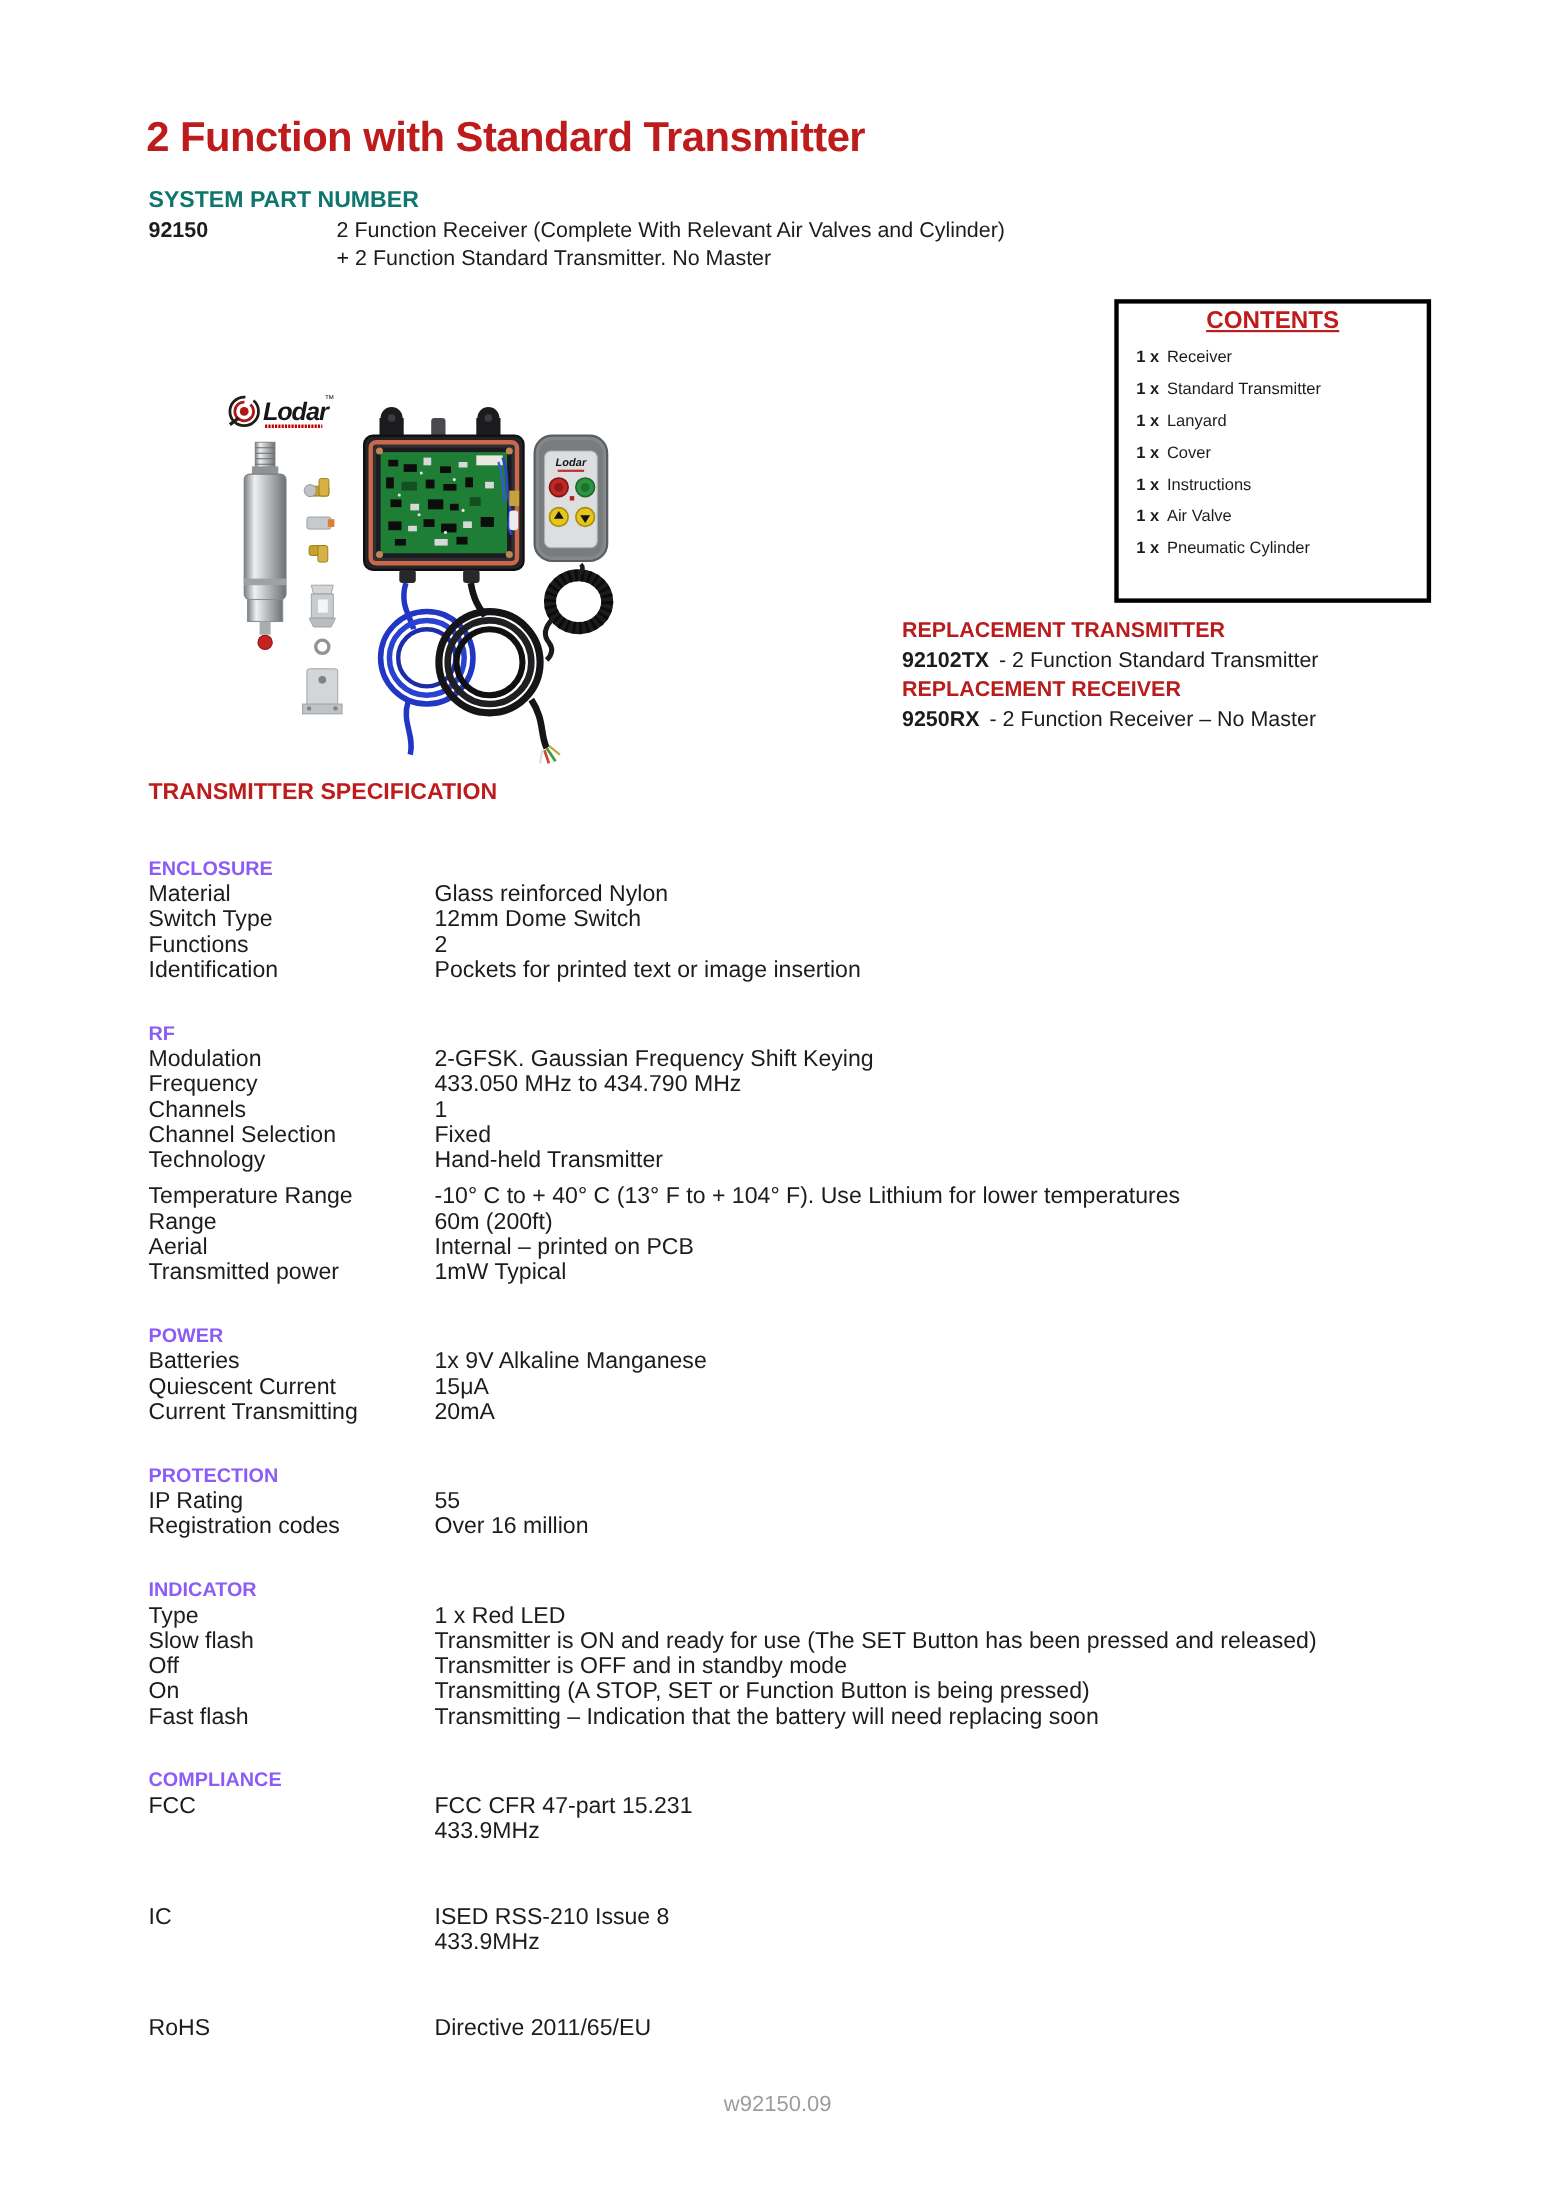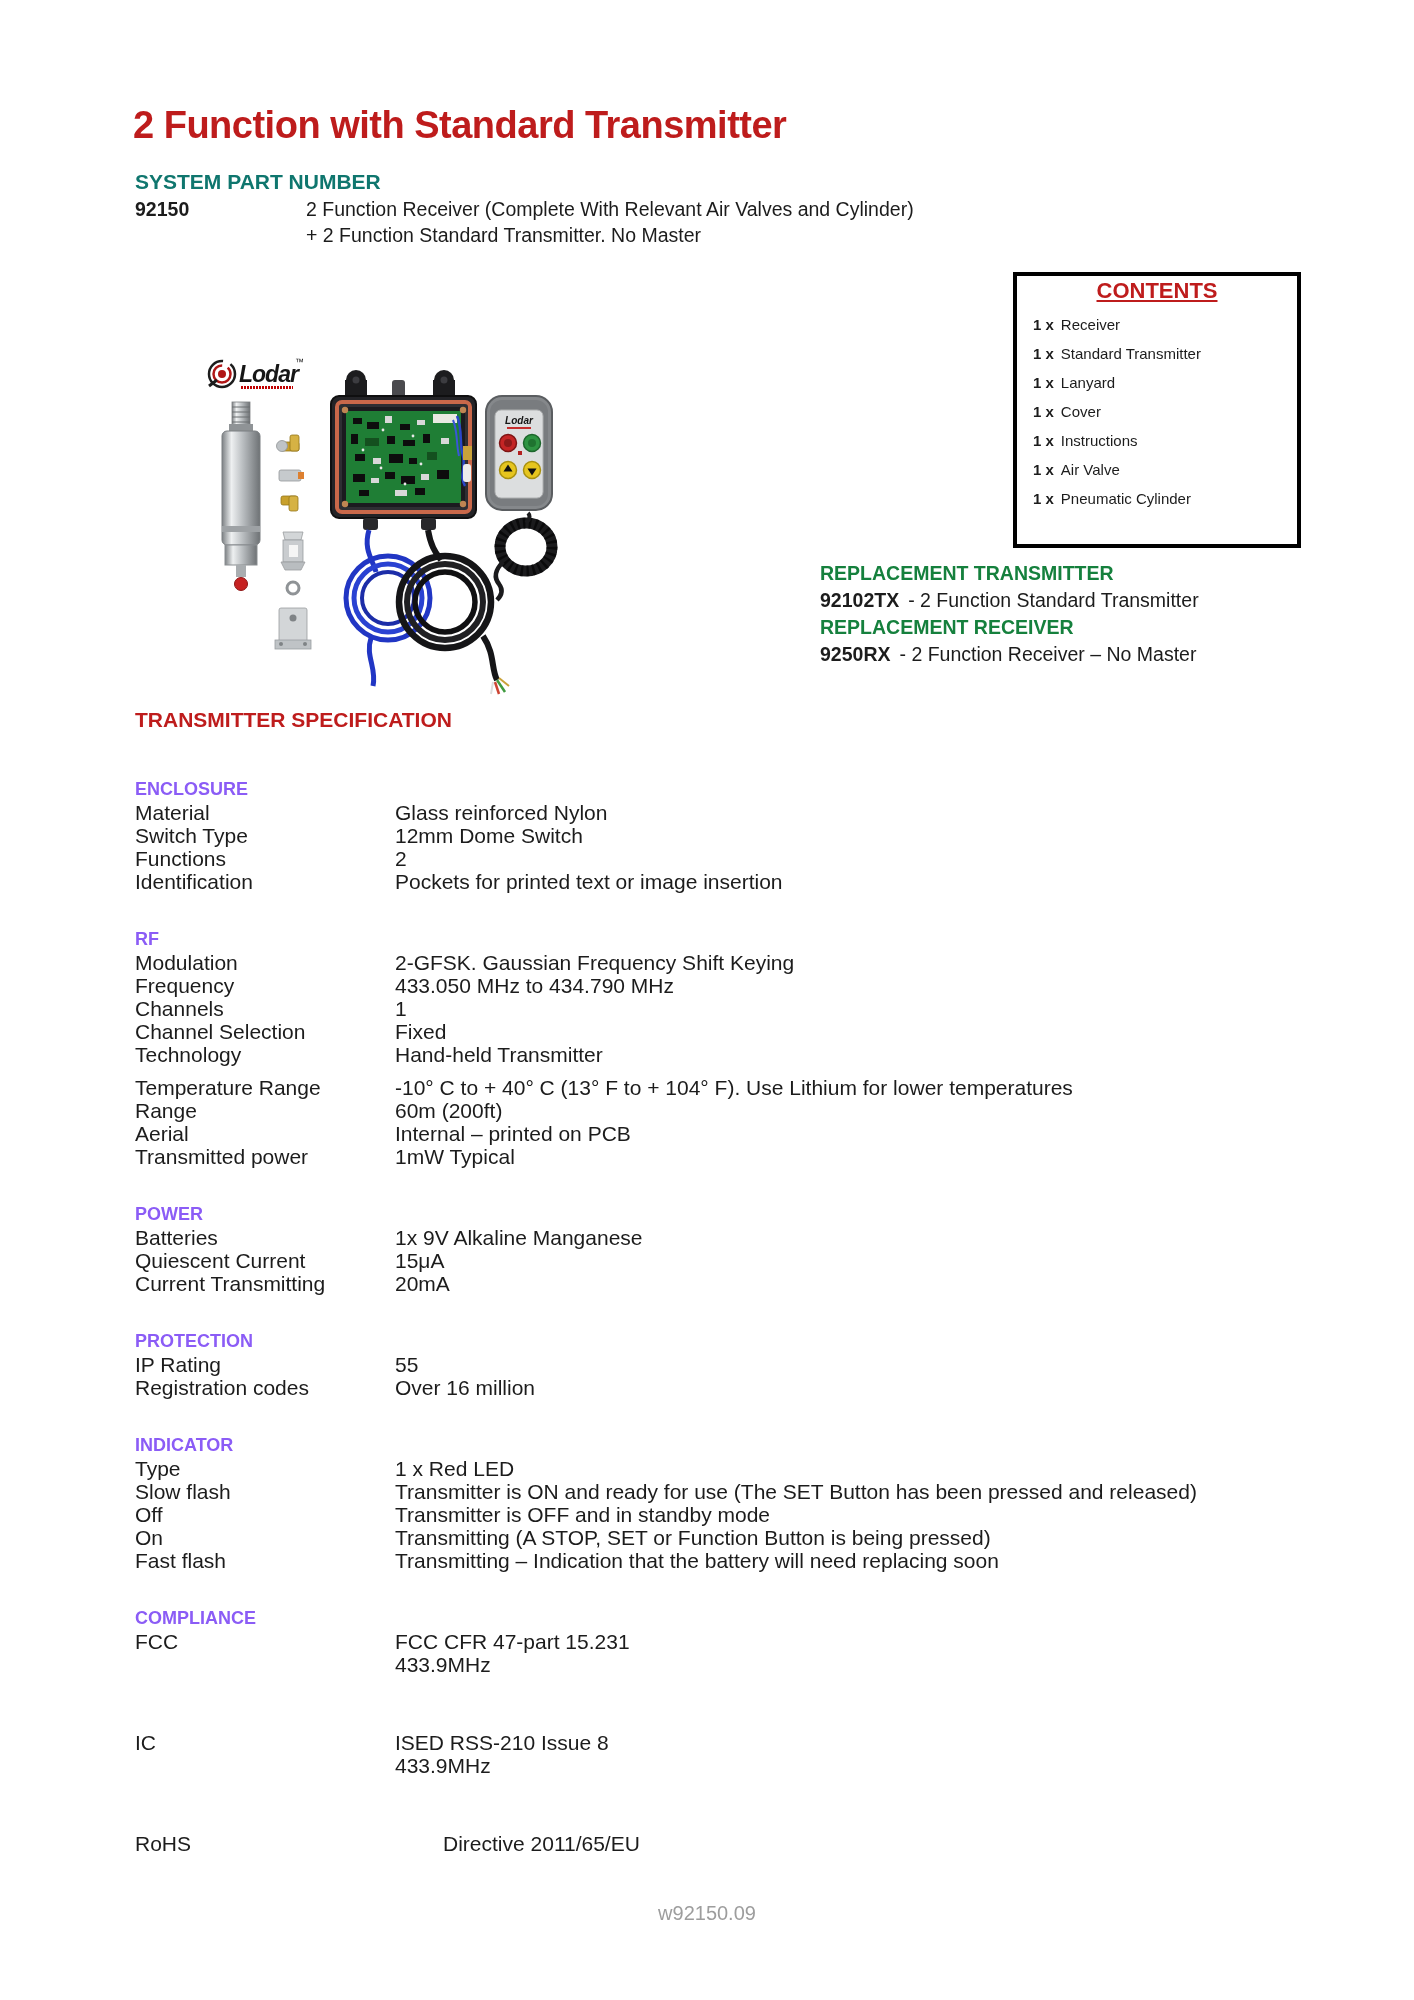--- a/index.html
+++ b/index.html
@@ -32,33 +32,33 @@
     padding:0 16px 8px 16px;
   }
   .contents-title{
     text-align:center;font-size:22px;font-weight:bold;color:#be1c1c;
     text-decoration:underline;margin:2px 0 6px 0;
   }
   .c-item{font-size:15px;line-height:29px;white-space:nowrap;}
   .c-item .qty{font-weight:bold;margin-right:7px;}
   
   .repl{position:absolute;left:820px;top:560px;font-size:19.5px;line-height:27px;}
-  .repl-h{color:#15803d;font-weight:bold;}
+  .repl-h{color:#b91c1c;font-weight:bold;}
   .repl-line .b{font-weight:bold;}
   .repl-line .rd{margin-left:9px;}
   
   .spec{position:absolute;left:135px;top:708px;width:1150px;}
   .spec-title{font-size:21px;font-weight:bold;color:#be1c1c;margin:0 0 46px 0;}
   .spec-sec{margin-bottom:35px;}
   .sec-h{font-size:18px;font-weight:bold;color:#8b5cf6;line-height:23px;}
   .srow{display:grid;grid-template-columns:260px 1fr;font-size:21px;line-height:23px;}
   .srow.gap-top{margin-top:10px;}
   .vline{display:block;}
   .crow{margin-bottom:55px;}
-  .crow.last{margin-bottom:0;gap:48px;}
+  .crow.last{margin-bottom:0;}
   
   .footer{
     position:absolute;left:0;top:1902px;width:100%;
     text-align:center;font-size:20px;color:#9d9d9d;
   }
   
   .photo{position:absolute;left:195px;top:350px;}
 </style>
 </head>
 <body>

